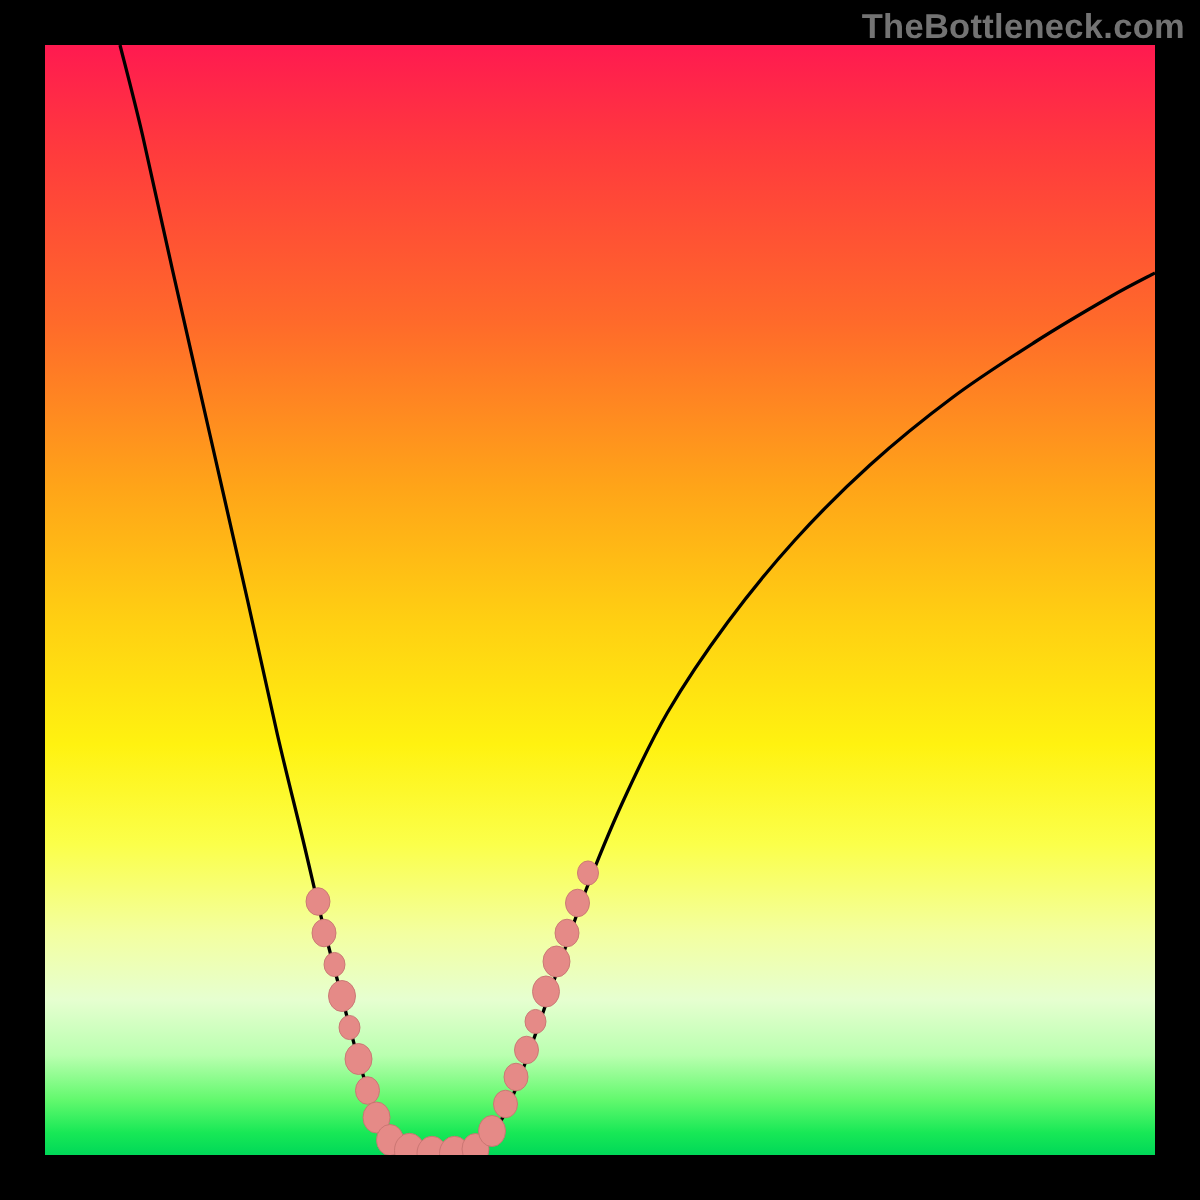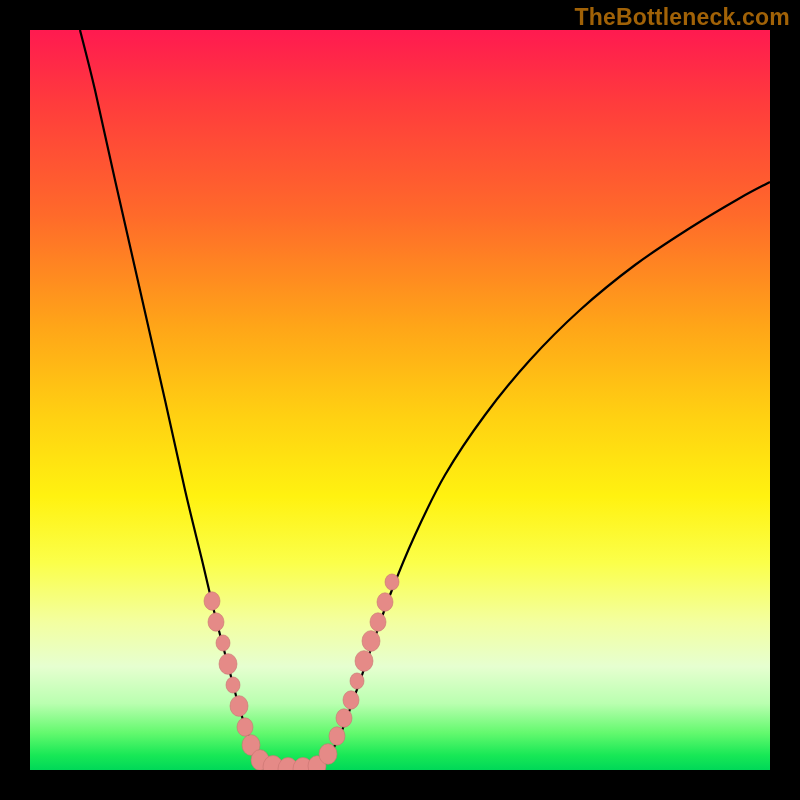--- a/index.html
+++ b/index.html
@@ -40,21 +40,21 @@
       #00d858 100%
     );
   }
   .watermark {
     position: absolute;
     top: 4px;
     right: 10px;
     font-family: Arial, Helvetica, sans-serif;
     font-size: 23px;
     font-weight: 600;
-    color: #a16207;
+    color: #737373;
     letter-spacing: 0.2px;
   }
   svg.curve {
     position: absolute;
     left: 0;
     top: 0;
     width: 740px;
     height: 740px;
   }
 </style>

